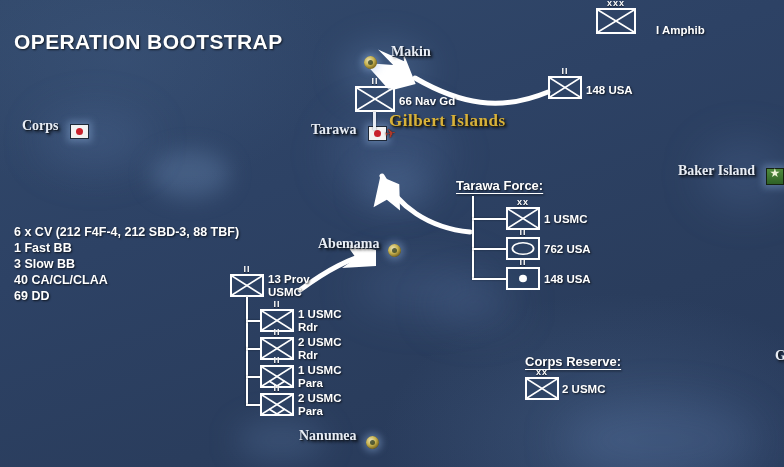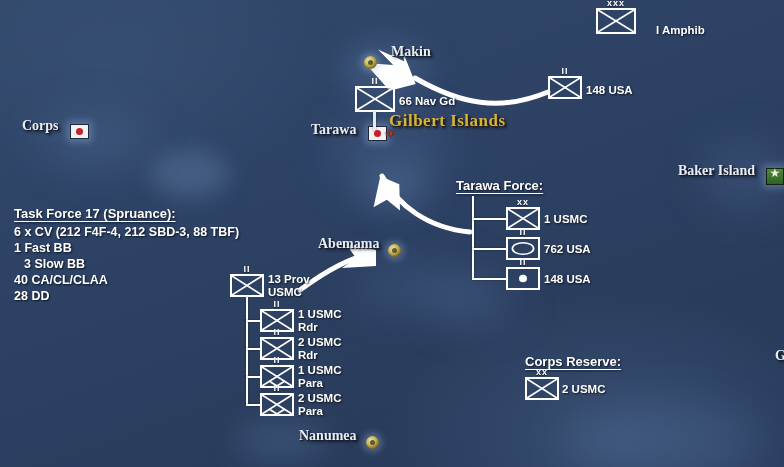--- a/index.html
+++ b/index.html
@@ -99,20 +99,21 @@
   <div class="shoal s2" style="left:340px;top:40px;width:90px;height:60px;"></div>
   <div class="shoal s3" style="left:330px;top:110px;width:120px;height:90px;"></div>
   <div class="shoal s2" style="left:360px;top:165px;width:70px;height:45px;"></div>
   <div class="shoal s3" style="left:355px;top:262px;width:140px;height:52px;"></div>
   <div class="shoal s3" style="left:430px;top:285px;width:90px;height:42px;"></div>
   <div class="shoal s2" style="left:236px;top:420px;width:90px;height:40px;"></div>
   <div class="shoal s3" style="left:560px;top:400px;width:200px;height:80px;"></div>
   <div class="shoal s3" style="left:40px;top:110px;width:110px;height:60px;"></div>
   <div class="shoal s3" style="left:700px;top:140px;width:90px;height:70px;"></div>
 
+  <div class="title" id="t2">OPERATION BOOTSTRAP</div>
 
   <svg class="arrows" viewBox="0 0 784 467">
     <g fill="none" stroke="#ffffff" stroke-width="5" stroke-linecap="round">
       <path d="M548,92 C500,112 460,104 415,78"></path>
       <path d="M470,232 C428,228 398,206 382,176"></path>
       <path d="M300,290 C330,268 348,260 372,252"></path>
     </g>
     <g fill="#ffffff">
       <polygon points="416,84 386,62 414,58 396,46 424,52 420,42 440,72" transform="translate(-22,6) rotate(12 410,64)"></polygon>
       <polygon points="382,176 372,206 386,200 398,212 400,186" transform="rotate(-6 384,192)"></polygon>
@@ -176,26 +177,25 @@
           <g stroke="#fff" stroke-width="2" fill="none">
             <line x1="0" y1="0" x2="40" y2="26"></line>
             <line x1="40" y1="0" x2="0" y2="26"></line>
           </g>
         </svg>
     </div>
   </div>
   <div class="pole" style="left:373px;top:112px;height:18px;"></div>
   <div class="ulabel" style="left:399px;top:95px;">66 Nav Gd</div>
 
-  <div class="hdr" style="left:14px;top:206px;">Task Force 17 (Spruance):</div>
   <div class="tfline" style="left:14px;top:225px;">6 x CV (212 F4F-4, 212 SBD-3, 88 TBF)</div>
   <div class="tfline" style="left:14px;top:241px;">1 Fast BB</div>
-  <div class="tfline" style="left:14px;top:257px;margin-left:10px;">3 Slow BB</div>
+  <div class="tfline" style="left:14px;top:257px;">3 Slow BB</div>
   <div class="tfline" style="left:14px;top:273px;">40 CA/CL/CLAA</div>
-  <div class="tfline" style="left:14px;top:289px;">28 DD</div>
+  <div class="tfline" style="left:14px;top:289px;">69 DD</div>
 
   <div class="hdr" style="left:456px;top:178px;">Tarawa Force:</div>
   <div class="ln lnv" style="left:472px;top:196px;height:82px;"></div>
   <div class="ln lnh" style="left:472px;top:218px;width:34px;"></div>
   <div class="ln lnh" style="left:472px;top:248px;width:34px;"></div>
   <div class="ln lnh" style="left:472px;top:278px;width:34px;"></div>
 
   <div class="unit" style="left:506px;top:207px;">
     <div class="ubox">
       <div class="ech">xx</div>

